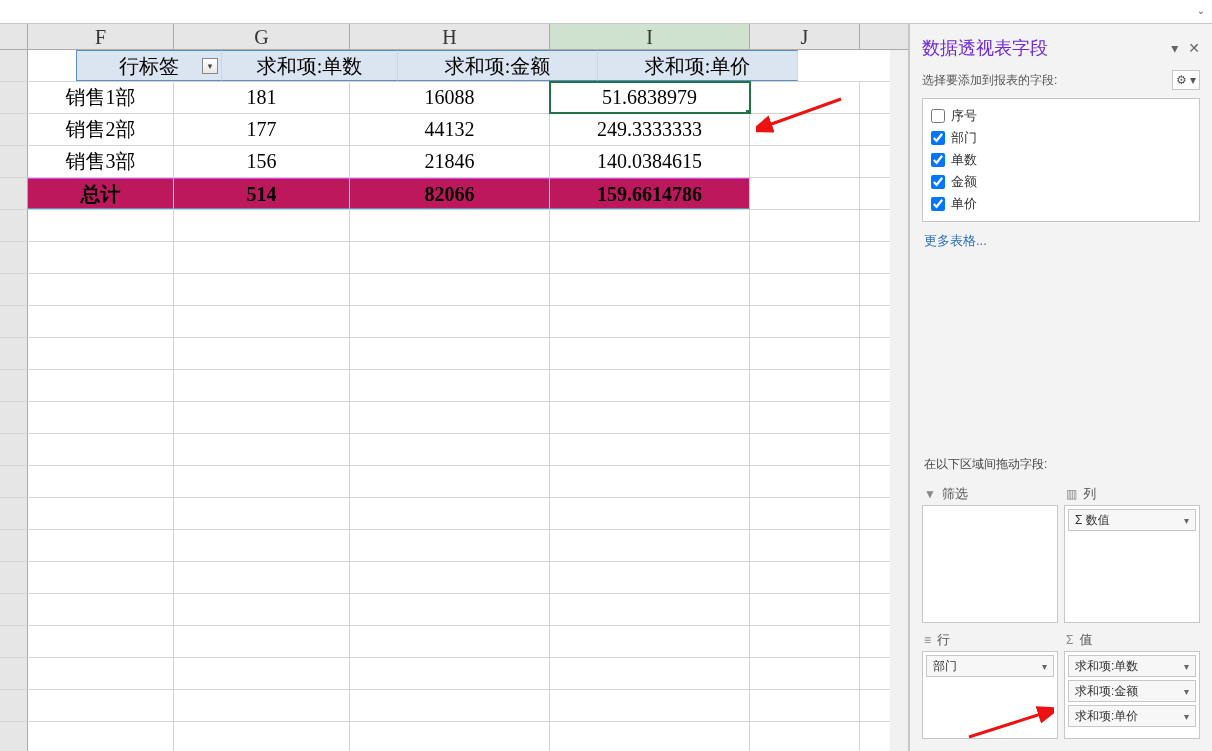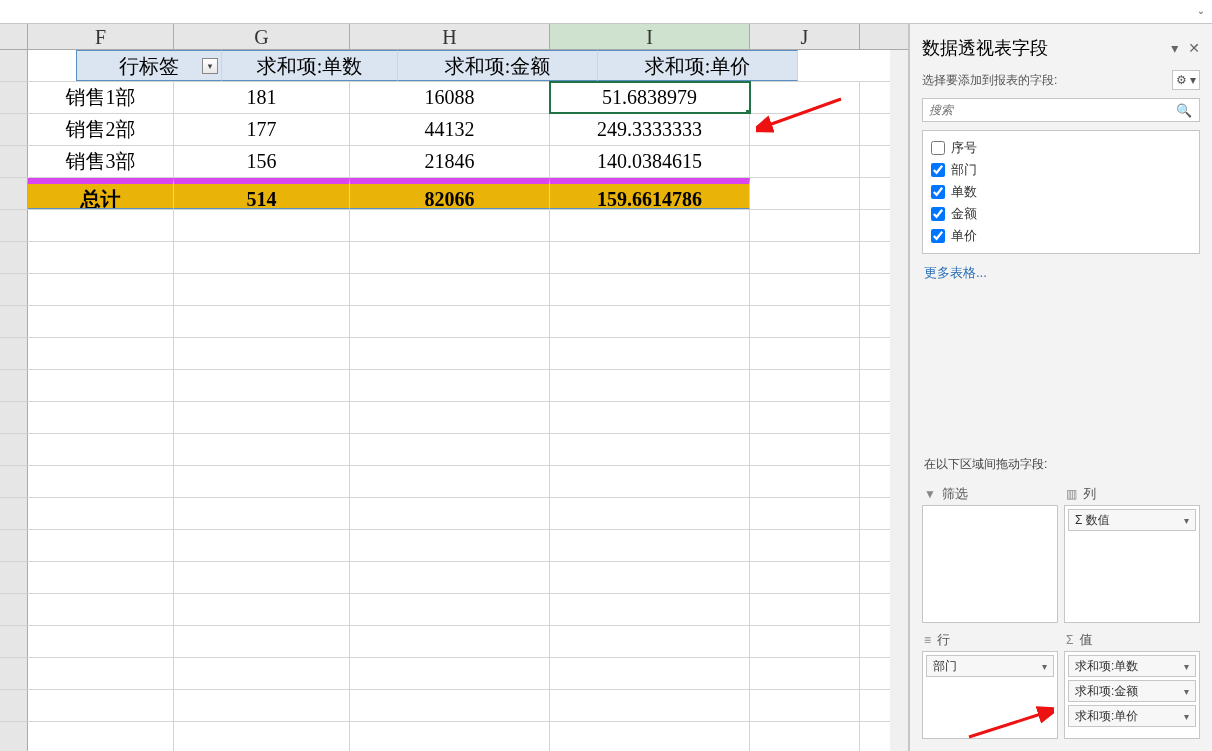--- a/index.html
+++ b/index.html
@@ -97,22 +97,22 @@
   overflow: hidden;
   white-space: nowrap;
 }
 .pv-head {
   background: #dbe5f1;
   border-top: 1px solid #5b8ec1;
   border-bottom: 1px solid #5b8ec1;
   font-weight: normal;
 }
 .pv-total {
-  background: #eab308;
-  border-top: 6px solid #d946ef;
+  background: #be185d;
+  border-top: 1px solid #d946ef;
   border-bottom: 1px solid #5b8ec1;
   font-weight: bold;
 }
 .pv-corner-tl { border-left: 1px solid #5b8ec1; }
 .drop-btn {
   position: absolute;
   right: 3px;
   top: 50%;
   transform: translateY(-50%);
   width: 16px;
@@ -164,21 +164,21 @@
   padding: 0;
 }
 .pane-header {
   padding: 12px 12px 6px 12px;
   display: flex;
   align-items: center;
   justify-content: space-between;
 }
 .pane-title {
   font-size: 18px;
-  color: #000000;
+  color: #6d28d9;
   font-weight: normal;
 }
 .pane-ctrls { display:flex; gap:10px; color:#666; }
 .pane-ctrls span { cursor:pointer; font-size:14px; }
 
 .pane-sub {
   padding: 4px 12px 8px 12px;
   display: flex;
   justify-content: space-between;
   align-items: center;
@@ -517,24 +517,20 @@
     <div class="pane-header">
       <div class="pane-title">数据透视表字段</div>
       <div class="pane-ctrls">
         <span>▾</span>
         <span>✕</span>
       </div>
     </div>
     <div class="pane-sub">
       <span>选择要添加到报表的字段:</span>
       <span class="gear">⚙ ▾</span>
-    </div>
-    <div class="search-box">
-      <input type="text" placeholder="搜索" style="">
-      <span class="mag">🔍</span>
     </div>
 
     <div class="field-list">
       <label class="field-item">
         <input type="checkbox" style="">
         <span>序号</span>
       </label>
       <label class="field-item">
         <input type="checkbox" checked="" style="">
         <span>部门</span>

